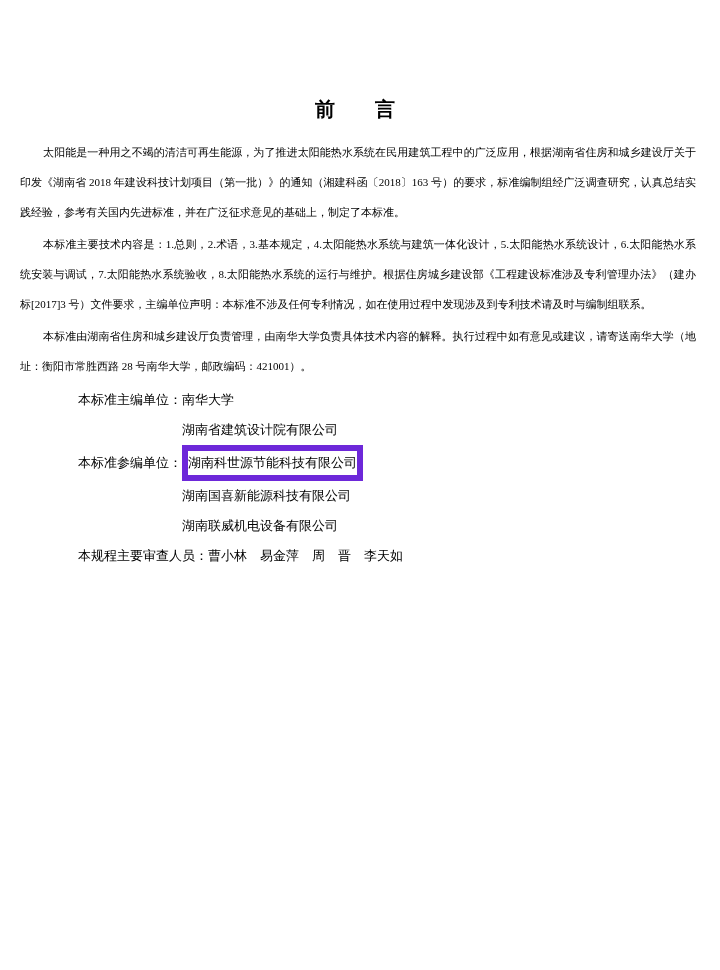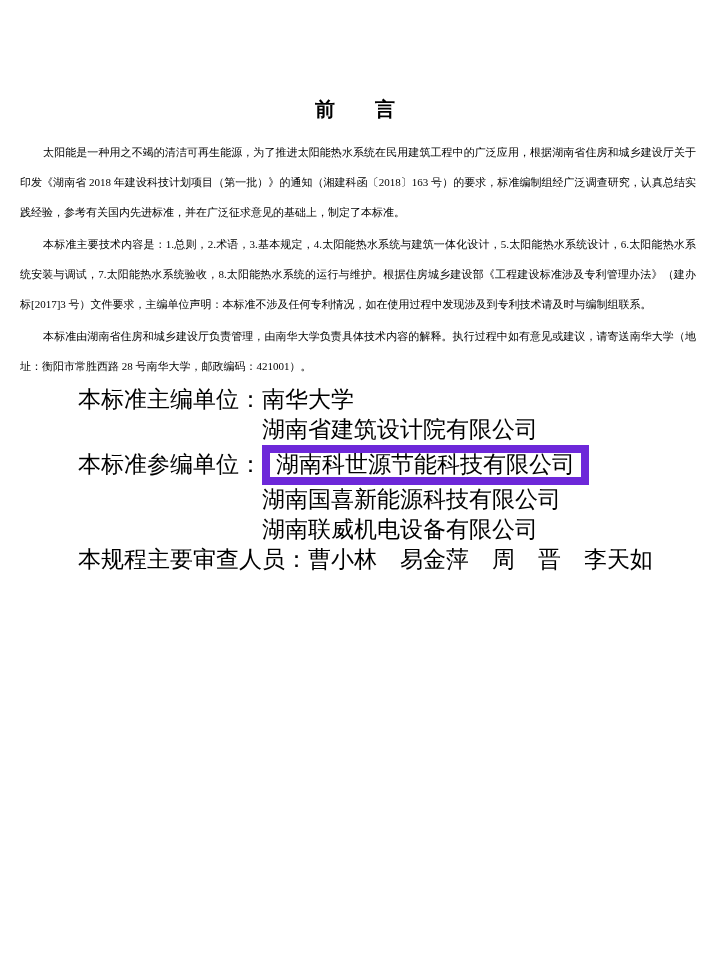--- a/index.html
+++ b/index.html
@@ -39,31 +39,31 @@
     margin: 0 0 2px 0;
     padding: 0 6px 0 2px;
   }
   .para.indent {
     text-indent: 2.1em;
   }
   .list-block {
     margin-top: 4px;
   }
   .list-line {
-    font-size: 23px;
+    font-size: 13px;
     line-height: 30px;
     padding-left: 60px;
     white-space: pre;
   }
   .list-line.sub {
     padding-left: 60px;
   }
   .boxed {
-    border: 8px solid #6d28d9;
-    padding: 0 6px;
+    border: 6px solid #6d28d9;
+    padding: 0 0;
     display: inline-block;
     line-height: 24px;
     box-sizing: border-box;
   }
 </style>
 </head>
 <body>
 
 <div class="page">
 

